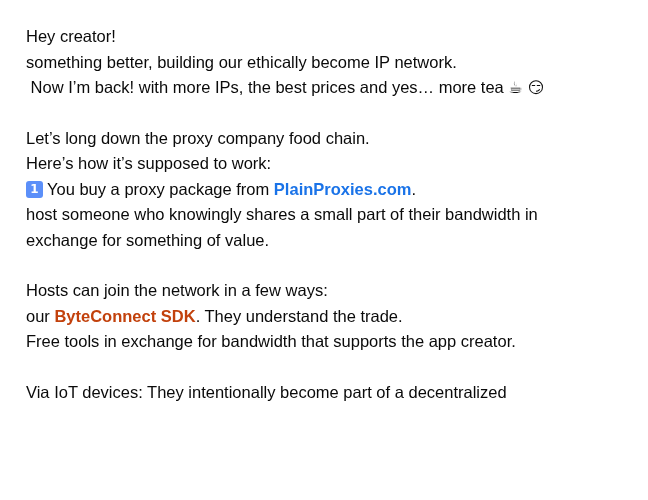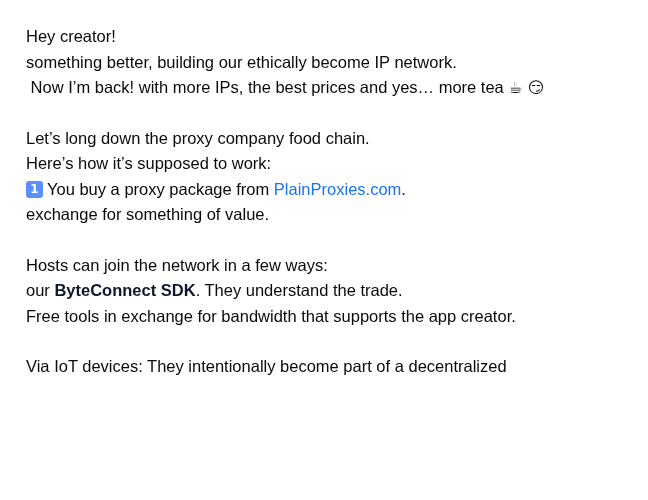--- a/index.html
+++ b/index.html
@@ -23,25 +23,25 @@
     margin: 0;
   }
   .spacer {
     height: 25px;
   }
   .line {
     white-space: pre-wrap;
   }
   .link {
     color: #1a73e8;
-    font-weight: 400;
+    font-weight: 700;
     text-decoration: none;
   }
   .link-purple {
-    color: #0f172a;
+    color: #c2410c;
     font-weight: 700;
     text-decoration: none;
   }
   .numbox {
     display: inline-block;
     width: 17px;
     height: 17px;
     line-height: 17px;
     text-align: center;
     background: #5b8ff9;
@@ -68,20 +68,21 @@
     <div class="line">something better, building our ethically become IP network.</div>
     <div class="line"><span> Now I’m back! with more IPs, the best prices and yes… more tea </span><span class="emoji">☕ 😏</span></div>
   </div>
 
   <div class="spacer"></div>
 
   <div class="para">
     <div class="line">Let’s long down the proxy company food chain.</div>
     <div class="line">Here’s how it’s supposed to work:</div>
     <div class="line"><span class="numbox">1</span><span>You buy a proxy package from </span><a class="link" href="#">PlainProxies.com</a><span>.</span></div>
+    <div class="line">host someone who knowingly shares a small part of their bandwidth in</div>
     <div class="line">exchange for something of value.</div>
   </div>
 
   <div class="spacer"></div>
 
   <div class="para">
     <div class="line">Hosts can join the network in a few ways:</div>
     <div class="line"><span>our </span><a class="link-purple" href="#">ByteConnect SDK</a><span>. They understand the trade.</span></div>
     <div class="line">Free tools in exchange for bandwidth that supports the app creator.</div>
   </div>

